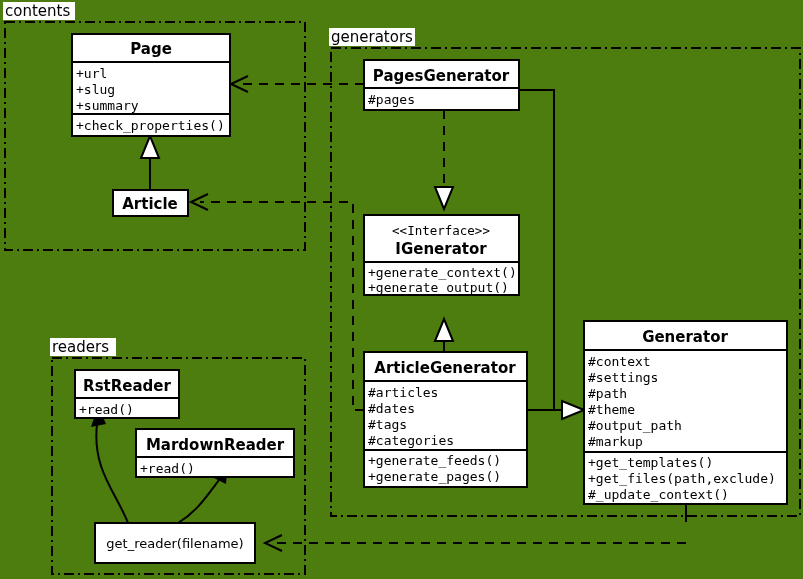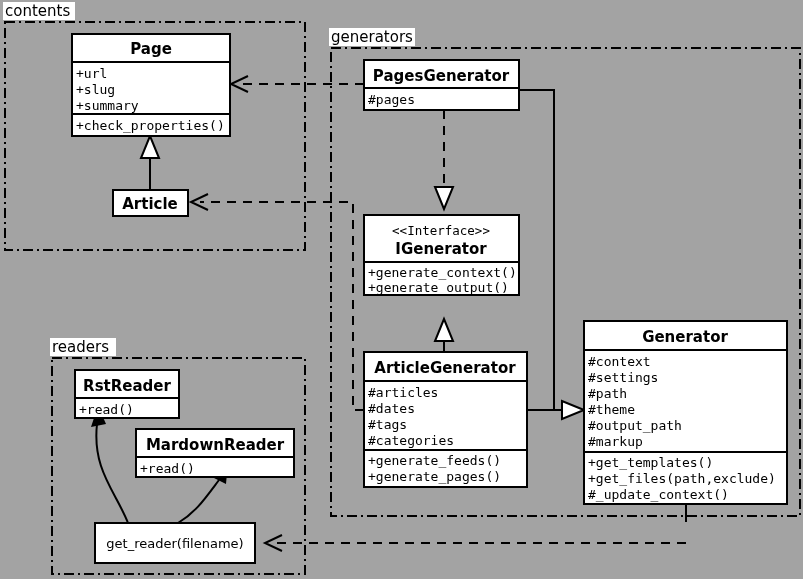--- a/index.html
+++ b/index.html
@@ -10,21 +10,21 @@
   body {
     width: 803px;
     height: 579px;
     overflow: hidden;
     font-family: "DejaVu Sans", sans-serif;
   }
   #diagram-root {
     position: relative;
     width: 803px;
     height: 579px;
-    background: #a3a3a3;
+    background: #4d7c0f;
   }
   svg#uml-canvas {
     position: absolute;
     top: 0;
     left: 0;
     width: 803px;
     height: 579px;
     display: block;
   }
   .pkg-border {

